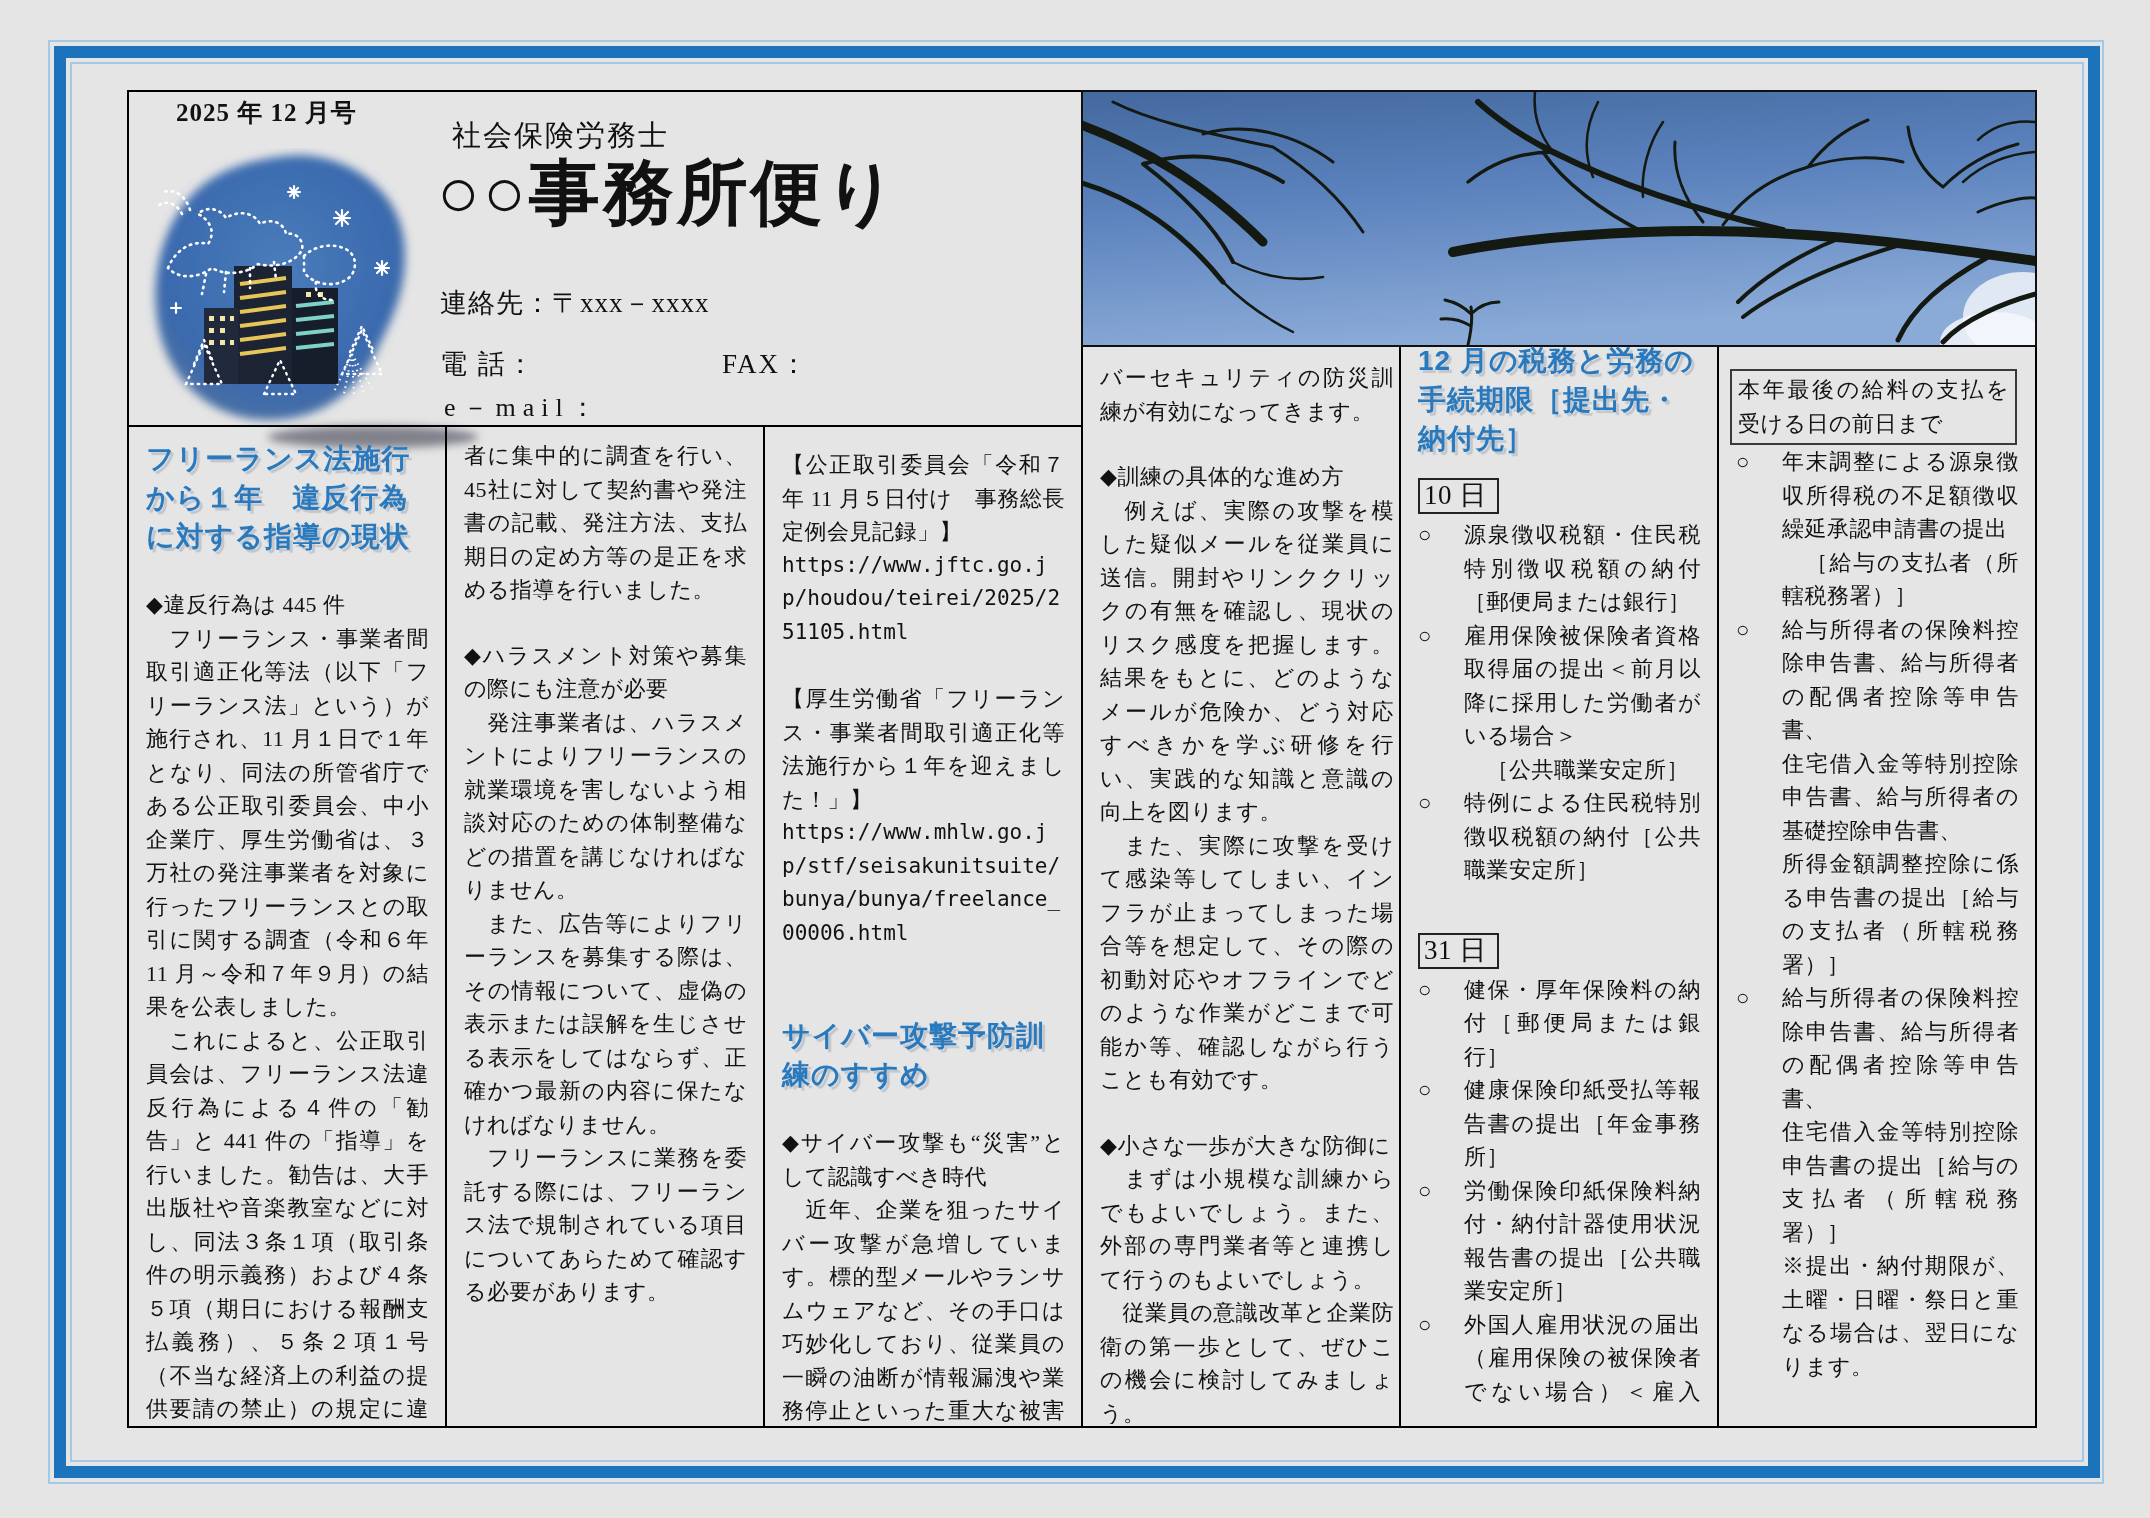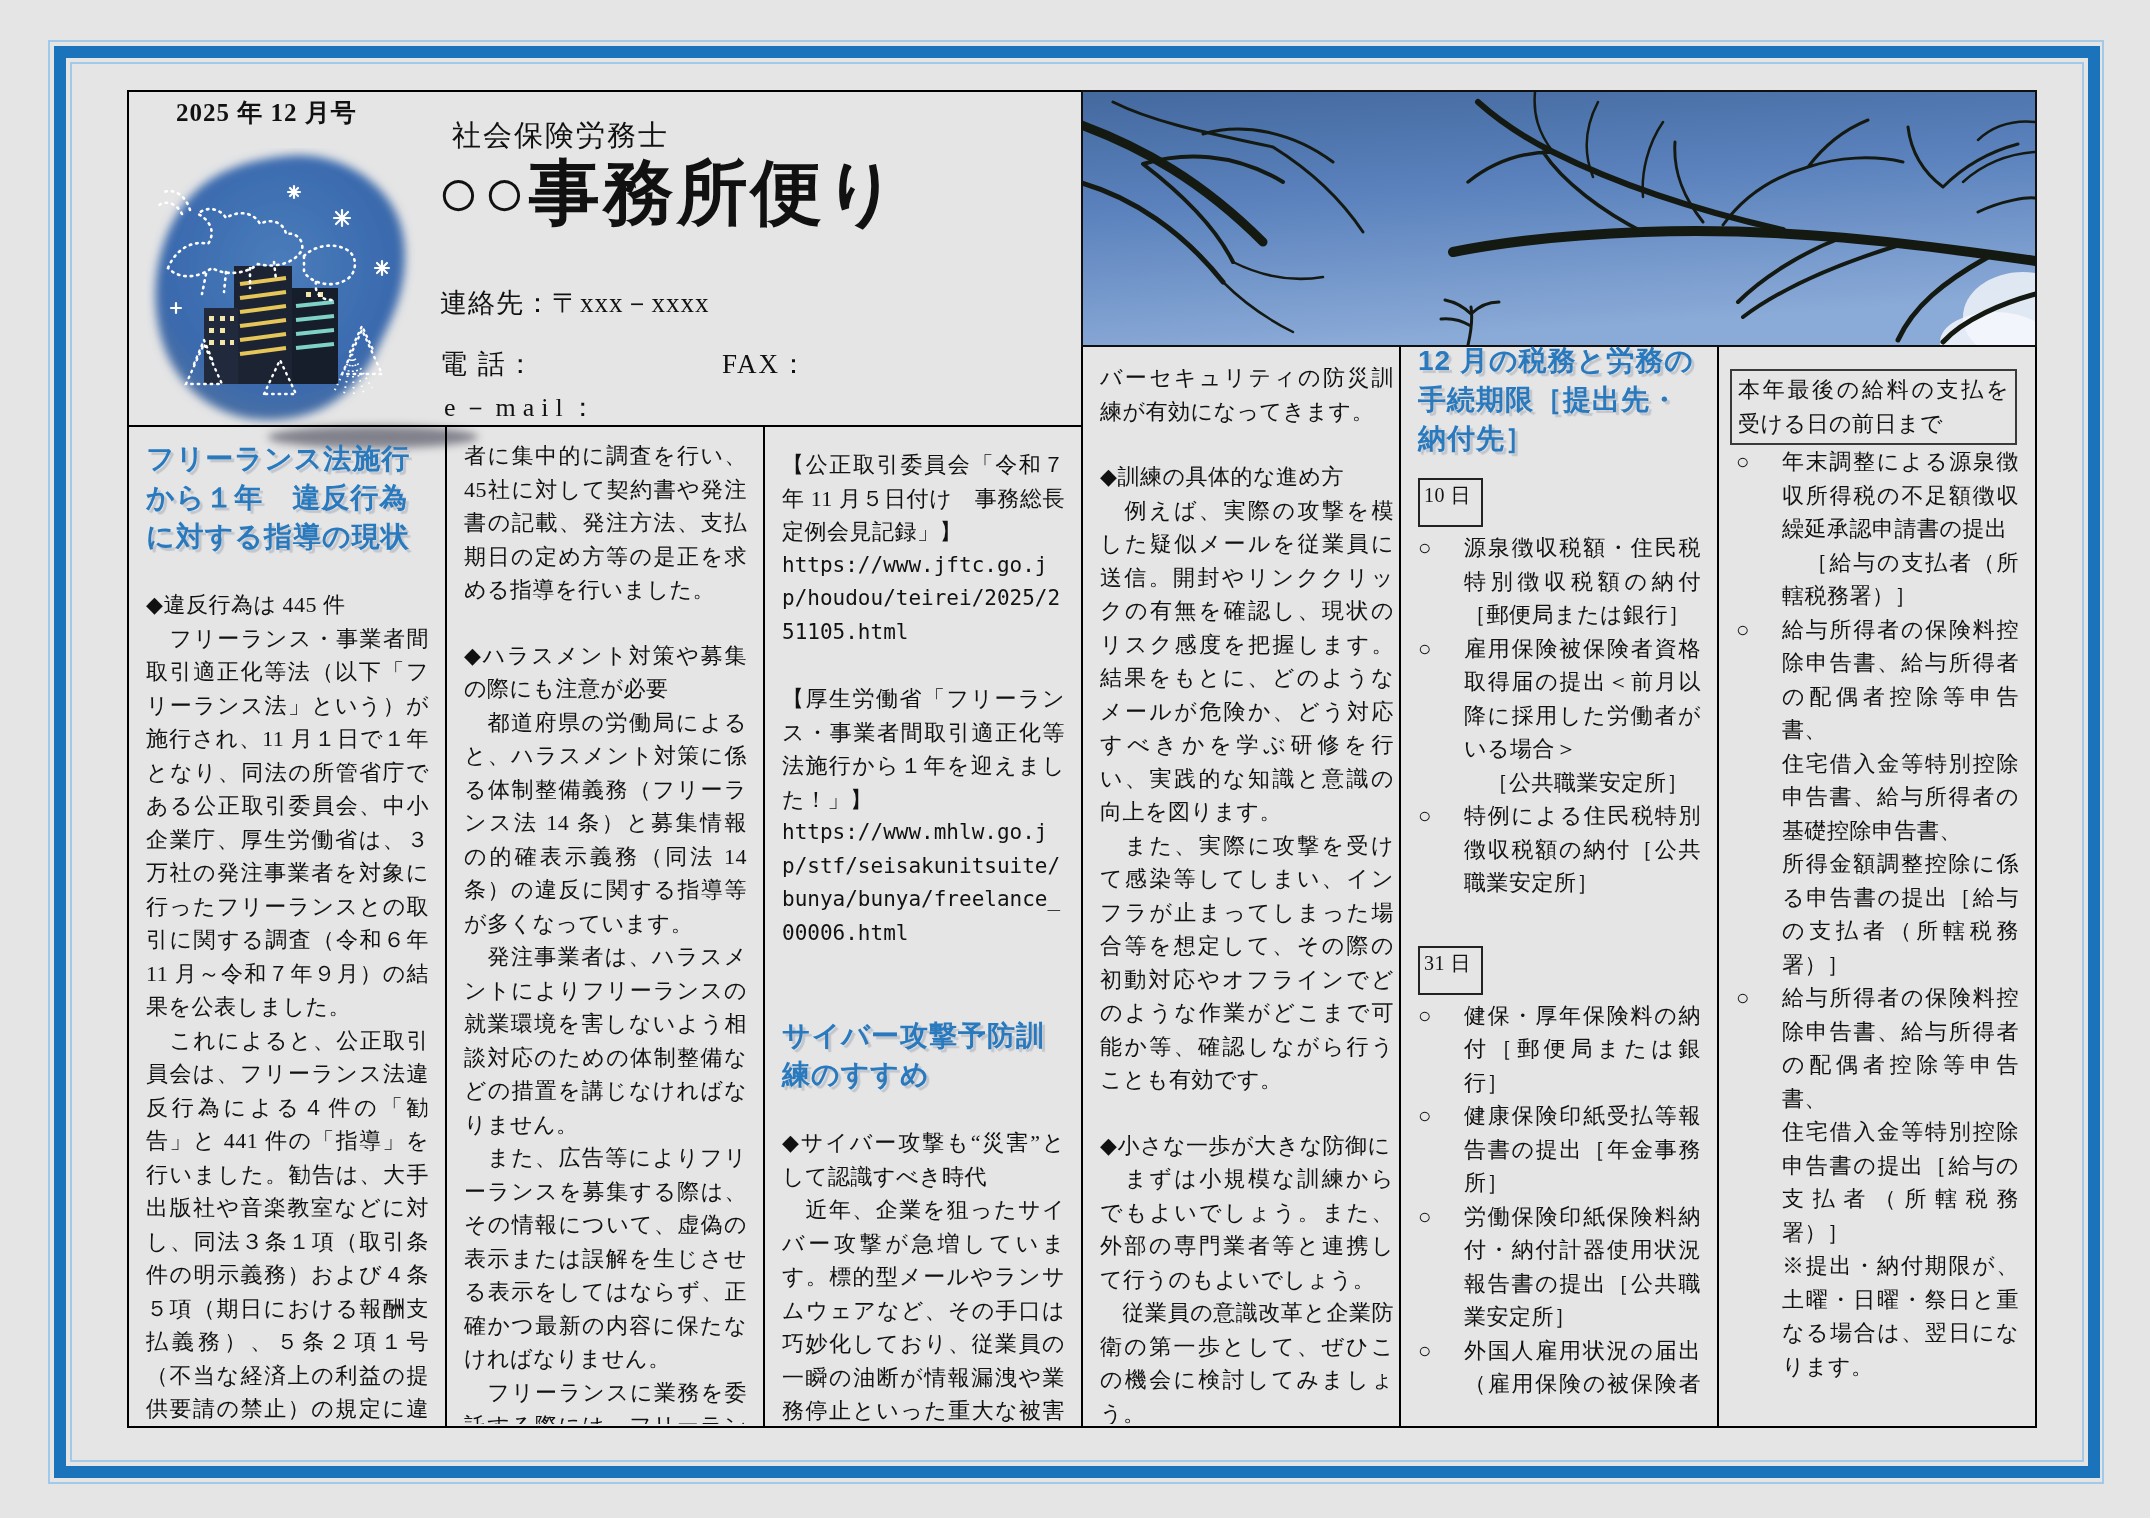--- a/index.html
+++ b/index.html
@@ -41,21 +41,21 @@
   .c4{left:1083px;top:349px;width:326px;height:1075px;}
   .c5{left:1401px;top:329px;width:315px;height:1075px;}
   .c6{left:1719px;top:349px;width:315px;height:1075px;}
   .bluehead{font-family:"Liberation Sans","DejaVu Sans",sans-serif;font-weight:bold;font-size:28px;line-height:39px;
             color:#2879be;text-shadow:3px 3px 1px #c2c6cc;text-align:left;letter-spacing:1px;}
   .subhead{margin-top:32px;}
   .para{margin:0;}
   .gap{height:33px;}
   .url{font-family:"DejaVu Sans Mono","Liberation Mono",monospace;font-size:21px;letter-spacing:0;
        word-break:break-all;text-align:left;}
-  .daybox{display:inline-block;border:2px solid #222;padding:0 10px 15px 4px;margin:6px 0 4px 0;font-size:20px;line-height:30px;}
+  .daybox{display:inline-block;border:2px solid #222;padding:0 10px 2px 4px;margin:6px 0 4px 0;font-size:27px;line-height:30px;}
   .bigbox{border:2px solid #3a3a3a;padding:2px 6px;margin:8px 2px 0 -6px;line-height:34px;}
   .item{display:flex;margin:0;}
   .item .marker{flex:0 0 46px;text-align:left;}
   .item .txt{flex:1;white-space:pre-line;}
   .note{margin-left:46px;white-space:pre-line;}
 </style>
 </head>
 <body>
 
 <div class="page">
@@ -213,21 +213,20 @@
     <div class="bluehead">フリーランス法施行から１年　違反行為に対する指導の現状</div>
     <div class="subhead">◆違反行為は 445 件</div>
     <p class="para">　フリーランス・事業者間取引適正化等法（以下「フリーランス法」という）が施行され、11 月１日で１年となり、同法の所管省庁である公正取引委員会、中小企業庁、厚生労働省は、３万社の発注事業者を対象に行ったフリーランスとの取引に関する調査（令和６年 11 月～令和７年９月）の結果を公表しました。</p>
     <p class="para">　これによると、公正取引員会は、フリーランス法違反行為による４件の「勧告」と 441 件の「指導」を行いました。勧告は、大手出版社や音楽教室などに対し、同法３条１項（取引条件の明示義務）および４条５項（期日における報酬支払義務）、５条２項１号（不当な経済上の利益の提供要請の禁止）の規定に違反する事実について行われました。</p>
 
   </div>
 
   <div class="col c2">
     <p class="para">者に集中的に調査を行い、45社に対して契約書や発注書の記載、発注方法、支払期日の定め方等の是正を求める指導を行いました。</p>
     <div class="subhead">◆ハラスメント対策や募集の際にも注意が必要</div>
-    <p class="para">　都道府県の労働局によると、ハラスメント対策に係る体制整備義務（フリーランス法 14 条）と募集情報の的確表示義務（同法 14 条）の違反に関する指導等が多くなっています。</p>
     <p class="para">　発注事業者は、ハラスメントによりフリーランスの就業環境を害しないよう相談対応のための体制整備などの措置を講じなければなりません。</p>
     <p class="para">　また、広告等によりフリーランスを募集する際は、その情報について、虚偽の表示または誤解を生じさせる表示をしてはならず、正確かつ最新の内容に保たなければなりません。</p>
     <p class="para">　フリーランスに業務を委託する際には、フリーランス法で規制されている項目についてあらためて確認する必要があります。</p>
   </div>
 
   <div class="col c3">
     <p class="para">【公正取引委員会「令和７年 11 月５日付け　事務総長定例会見記録」】</p>
     <p class="para url">https://www.jftc.go.jp/houdou/teirei/2025/251105.html</p>
     <div class="gap"></div>
     <p class="para">【厚生労働省「フリーランス・事業者間取引適正化等法施行から１年を迎えました！」】</p>

